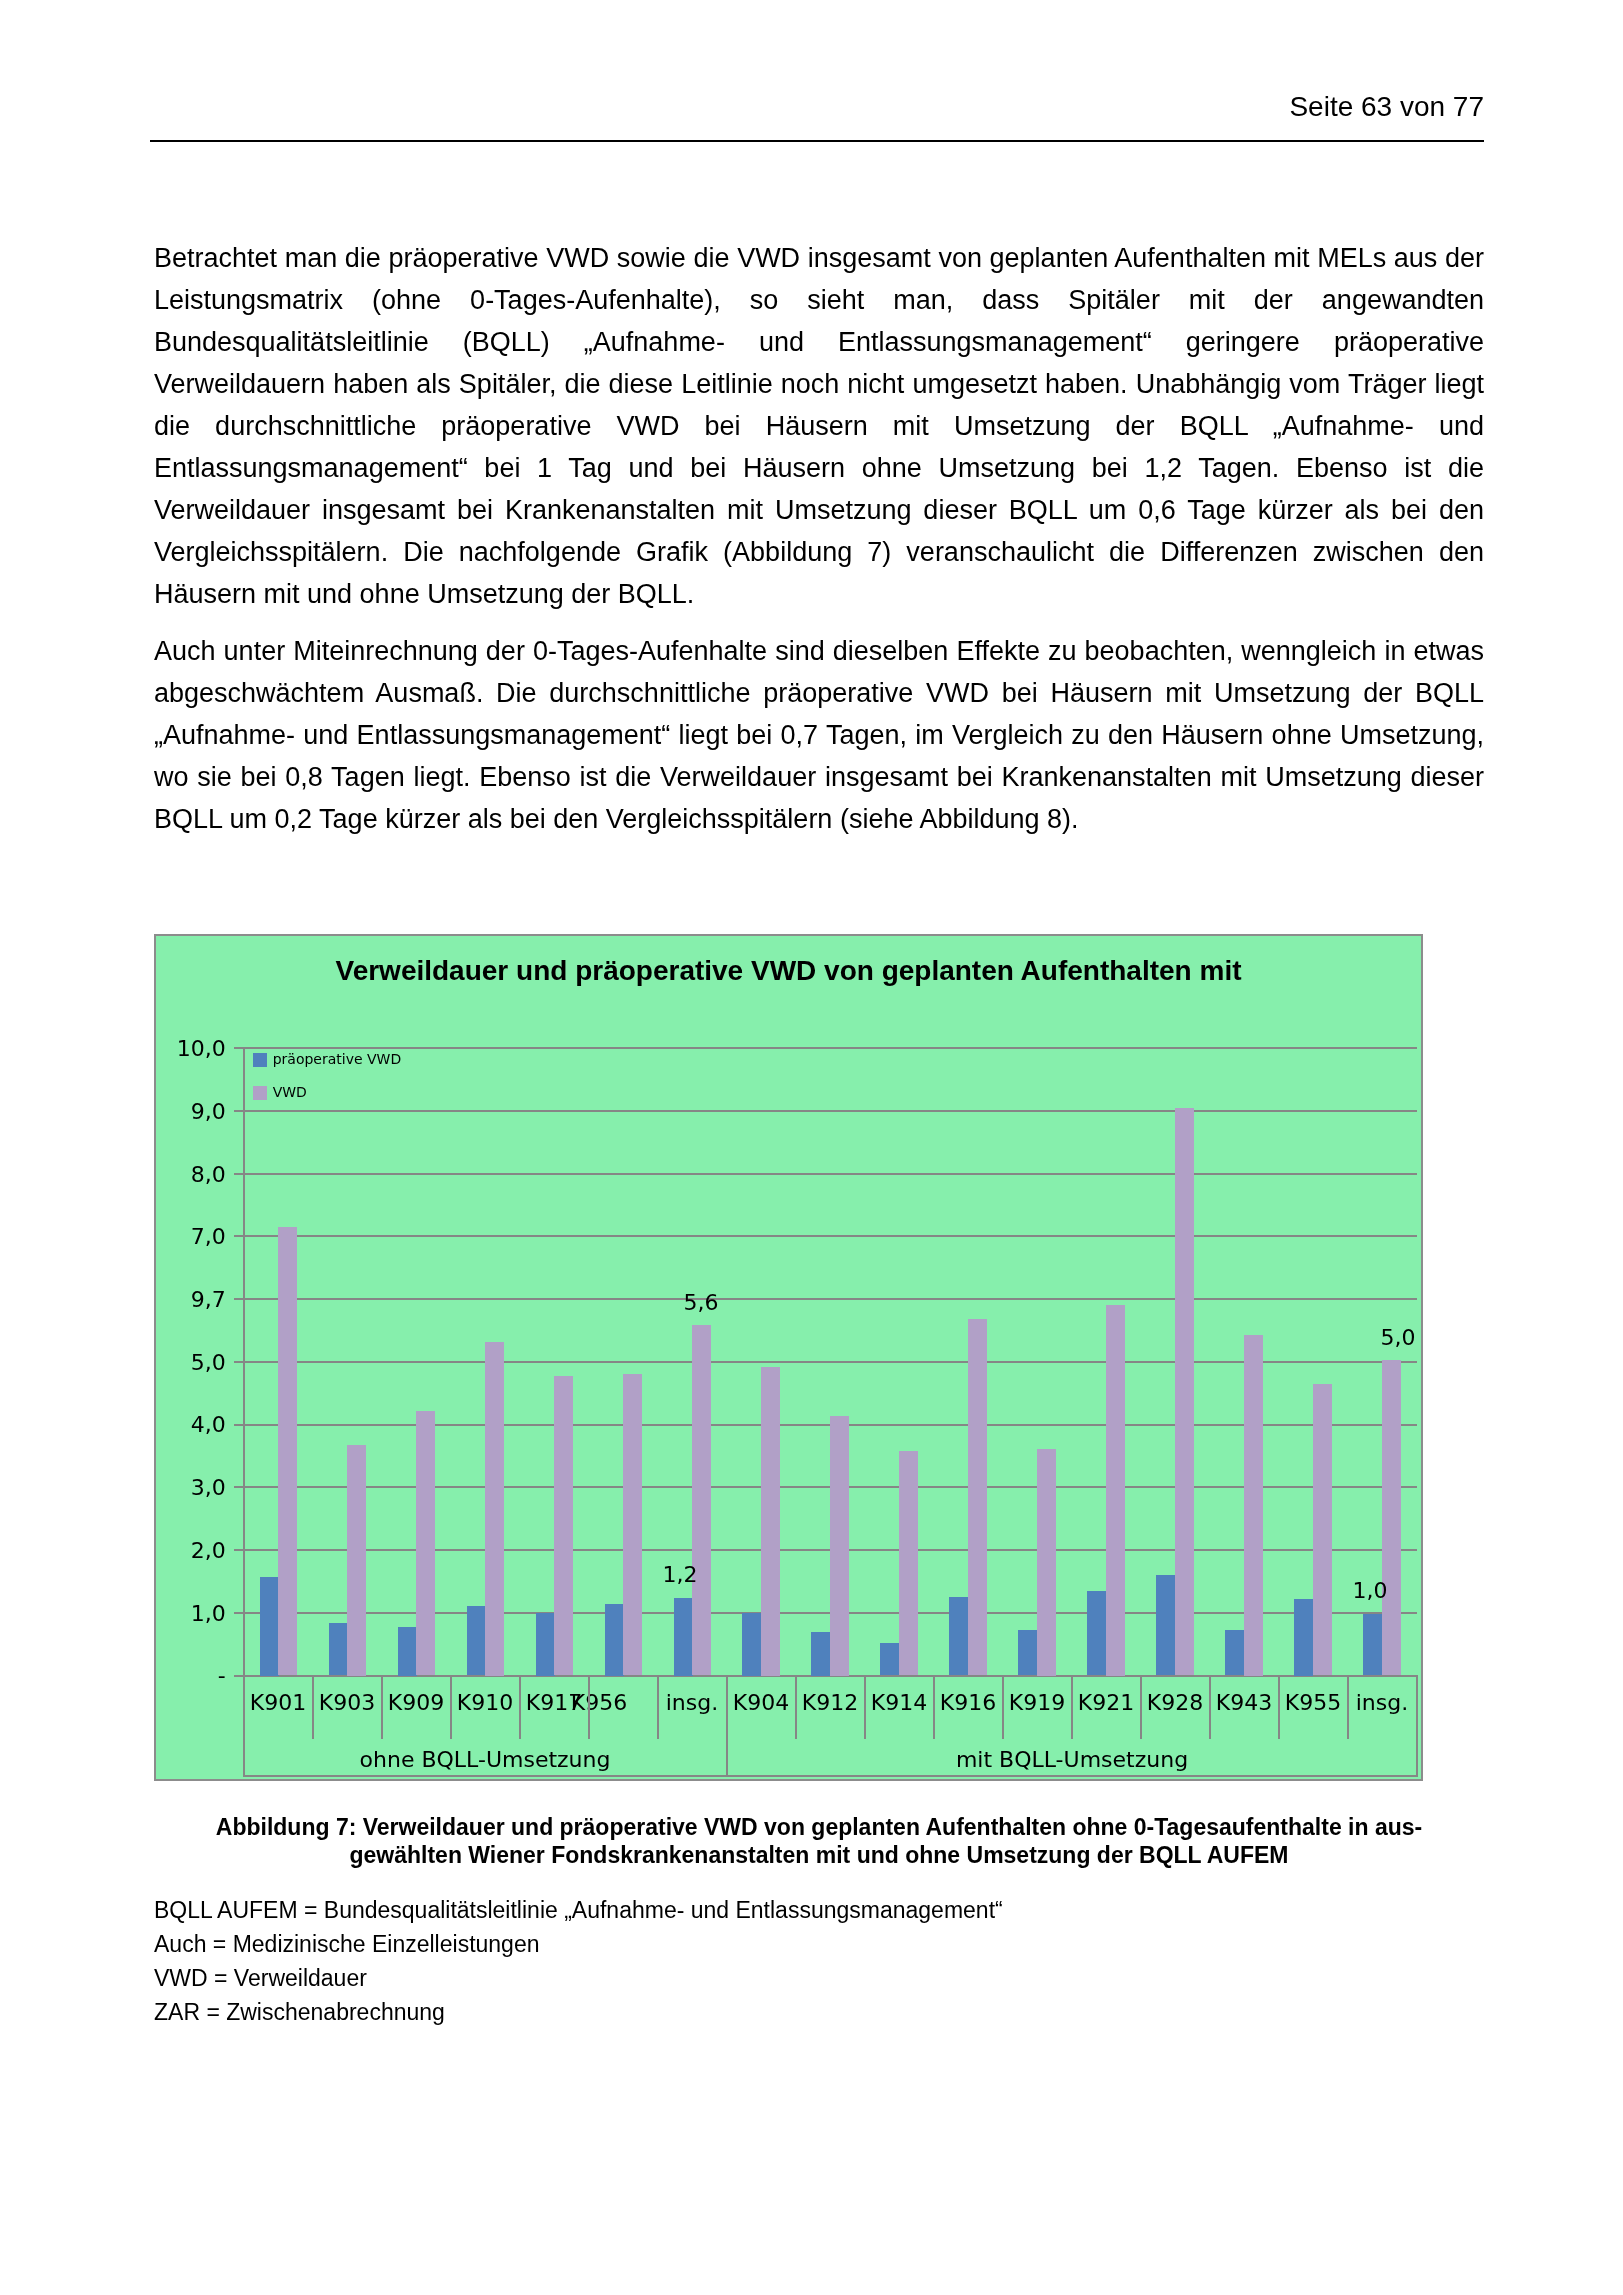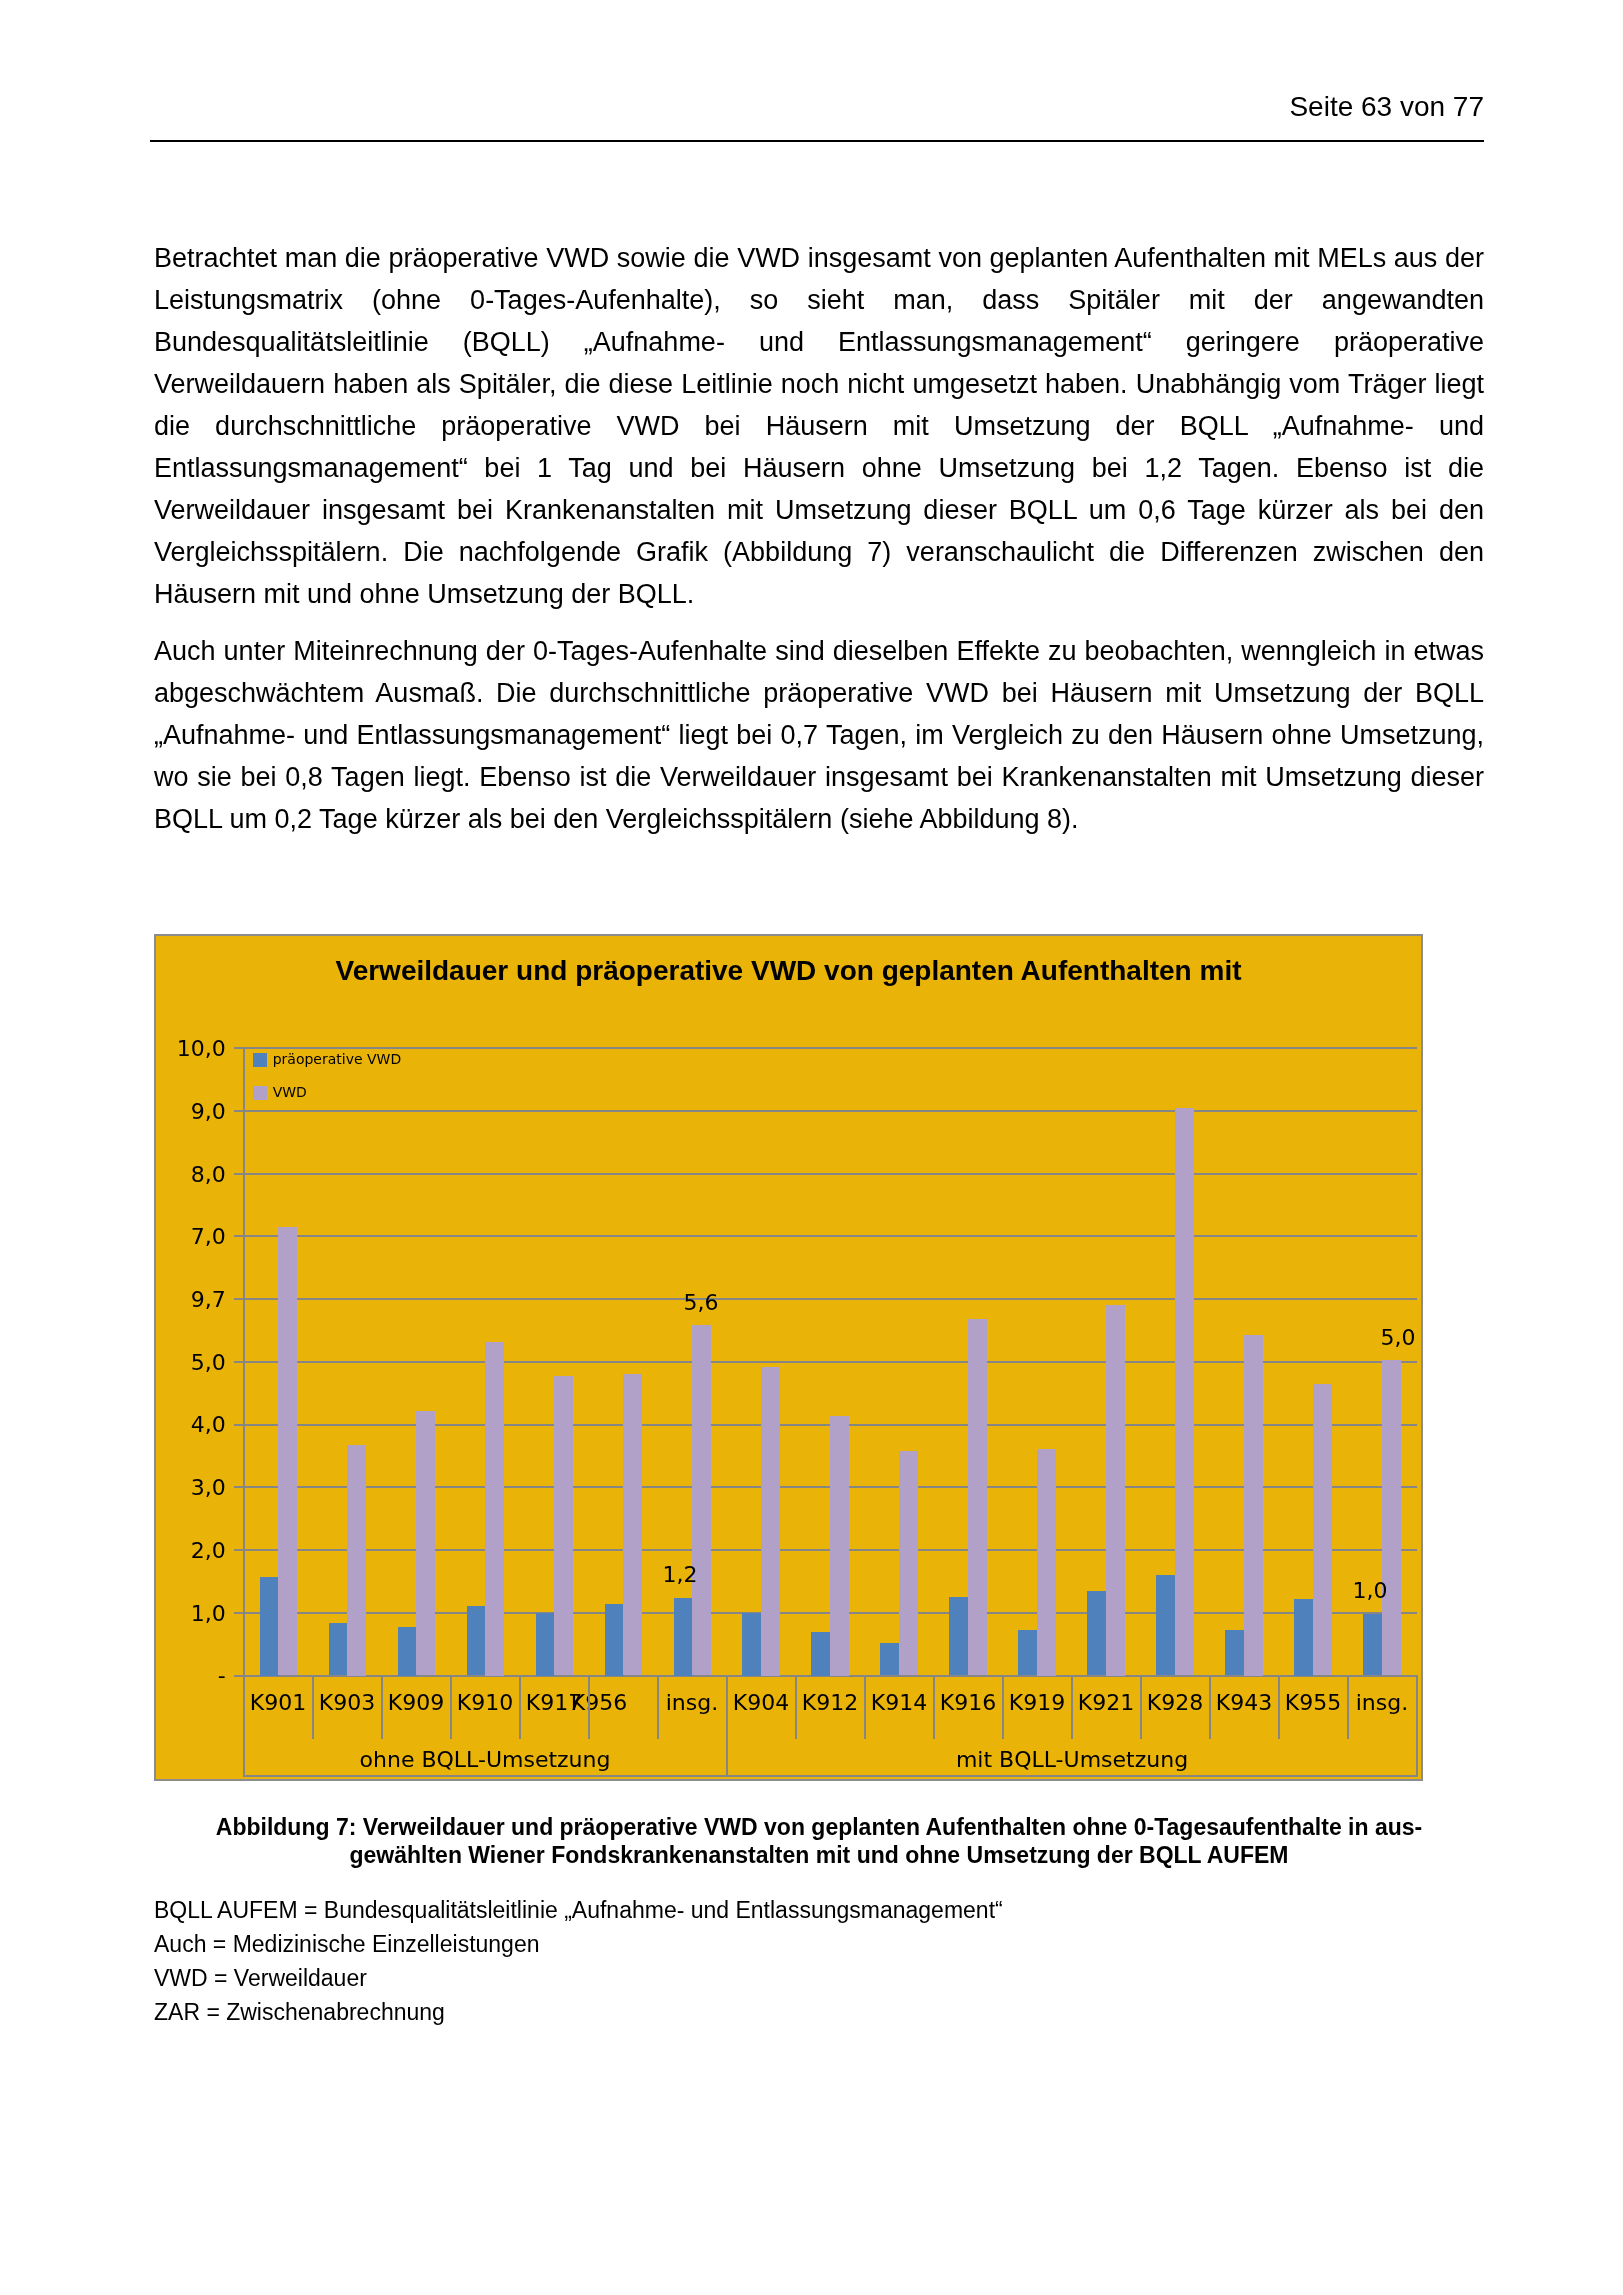--- a/index.html
+++ b/index.html
@@ -6,21 +6,21 @@
   body { width: 1623px; height: 2295px; position: relative; overflow: hidden;
          font-family: "Liberation Sans", sans-serif; color: #000; }
   .header { position: absolute; left: 150px; top: 88px; width: 1334px; height: 52px;
             border-bottom: 2.4px solid #000; }
   .header-text { position: absolute; right: 0; top: 3.2px; font-size: 28px; }
   .para { position: absolute; left: 154px; width: 1330px; font-size: 27px;
           line-height: 42px; text-align: justify; margin: 0; }
   #p1 { top: 237px; }
   #p2 { top: 630px; }
   .chart-frame { position: absolute; left: 154px; top: 934px; width: 1269px; height: 847px;
-                 border: 2.4px solid #8c8c8c; box-sizing: border-box; background: #eab308; }
+                 border: 2.4px solid #8c8c8c; box-sizing: border-box; background: #86efac; }
   .chart-title { position: absolute; left: 0; top: 18px; width: 100%; text-align: center;
                  font-weight: bold; font-size: 28px; line-height: 34px; }
   .chart-title .line { display: block; }
   .yaxis-label { position: absolute; width: 73px; text-align: right; font-size: 22px;
                  font-family: "DejaVu Sans", sans-serif; transform: translateY(-50%); }
   .gridline { position: absolute; height: 2.4px; background: #868686; }
   .plot-left-axis { position: absolute; width: 2.4px; background: #868686; }
   .bar { position: absolute; bottom: 0; }
   .bar.pre { background: #4f81bd; }
   .bar.vwd { background: #b1a0c7; }

